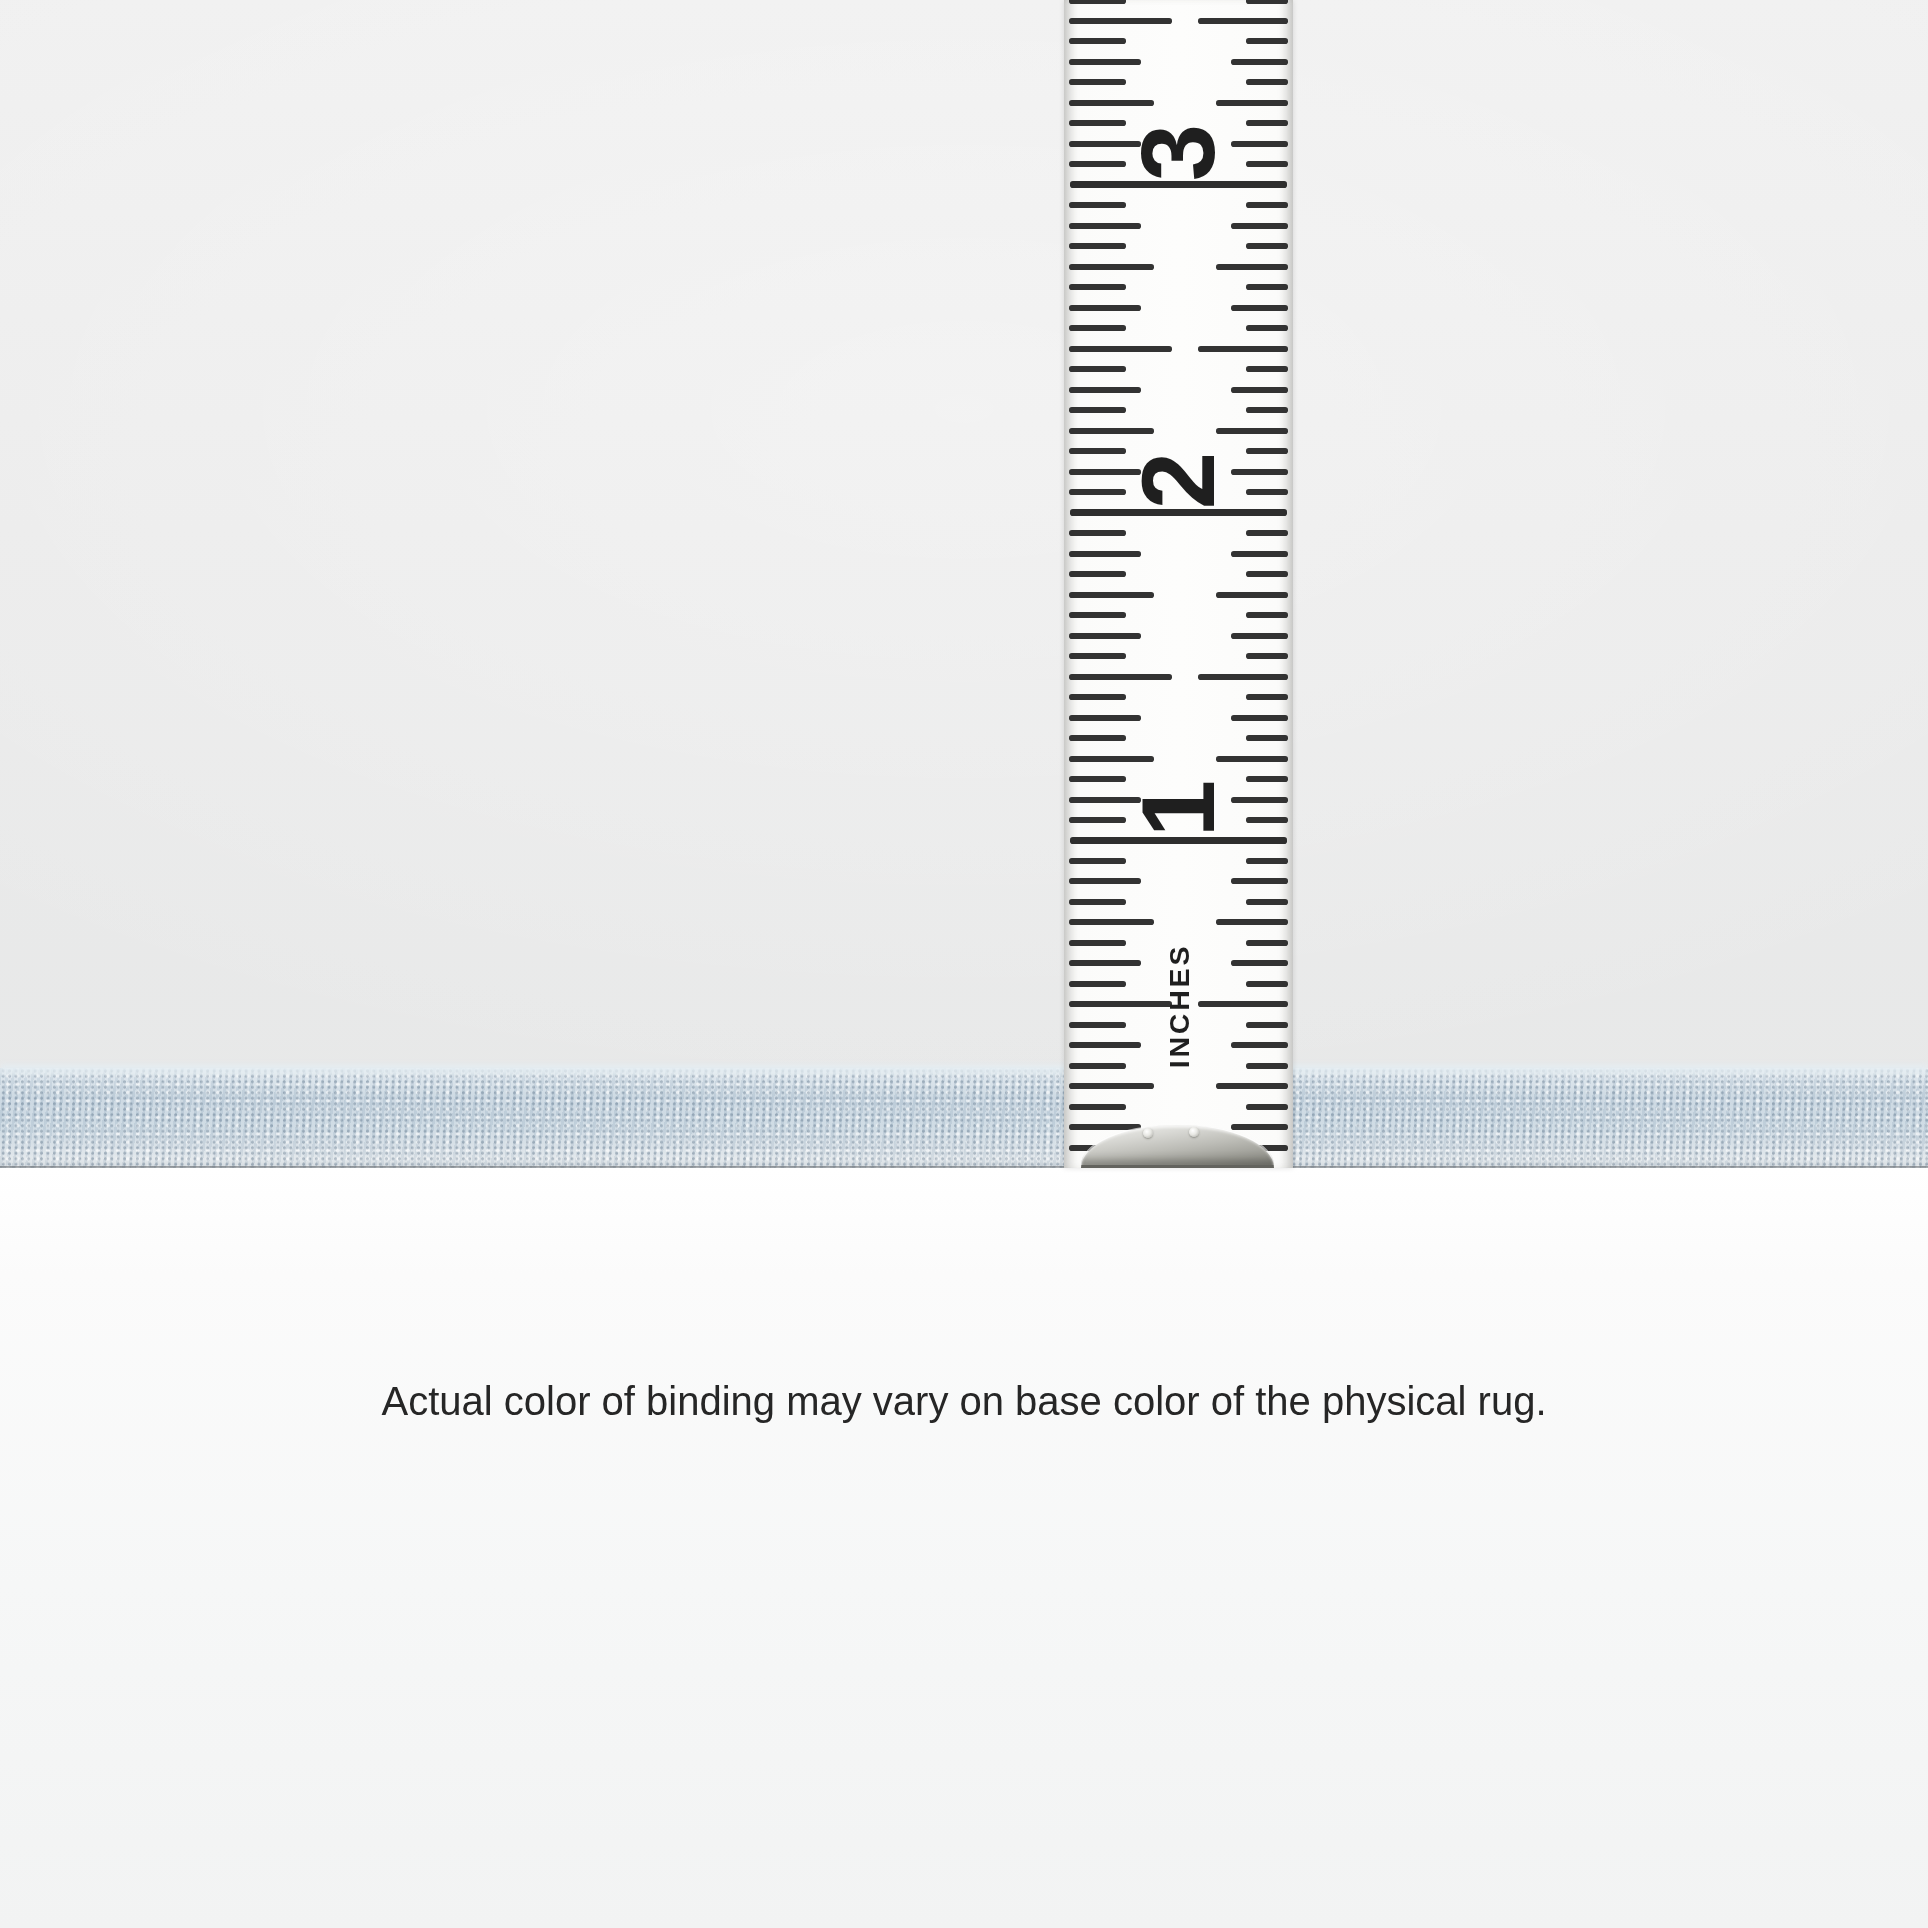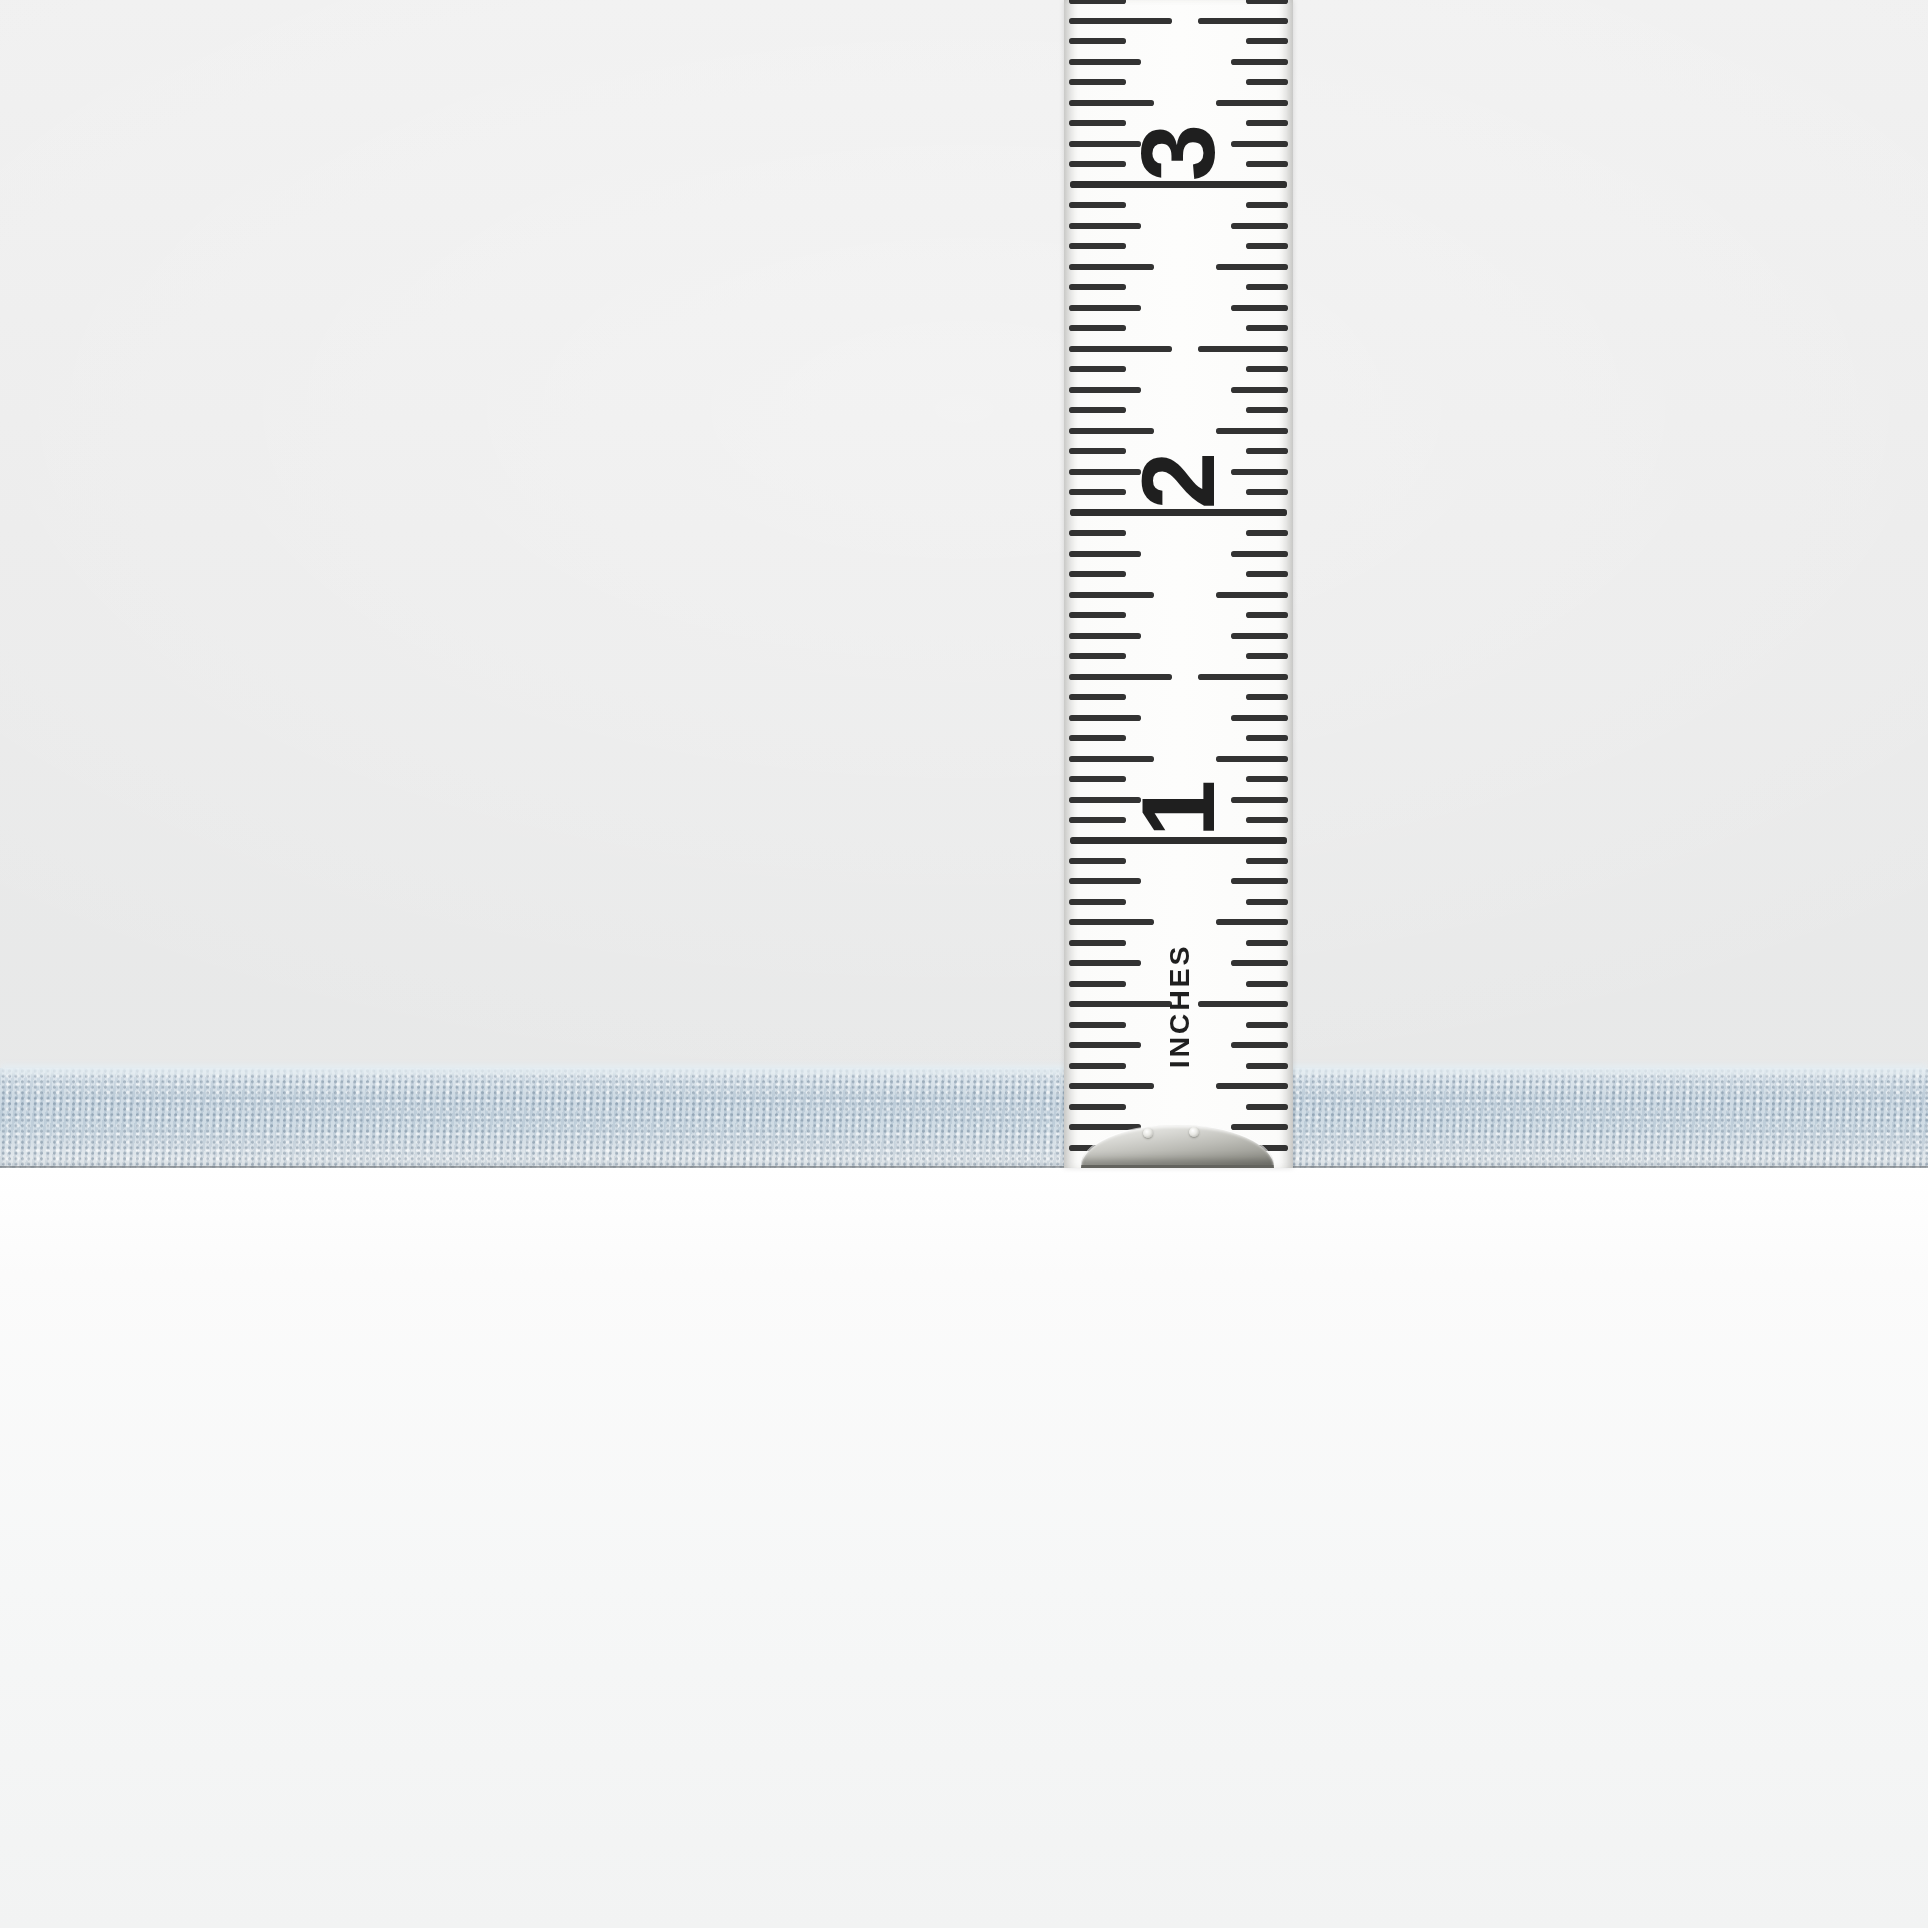--- a/index.html
+++ b/index.html
@@ -270,16 +270,17 @@
     <div class="unit-label">INCHES</div>
 
     <div class="metal-tip">
       <div class="rivet r1"></div>
       <div class="rivet r2"></div>
     </div>
 
   </div>
 
   <div class="caption">
+    <div>Actual color of binding may vary on base color of the physical rug.</div>
   </div>
 
 </div>
 
 
 </body></html>

